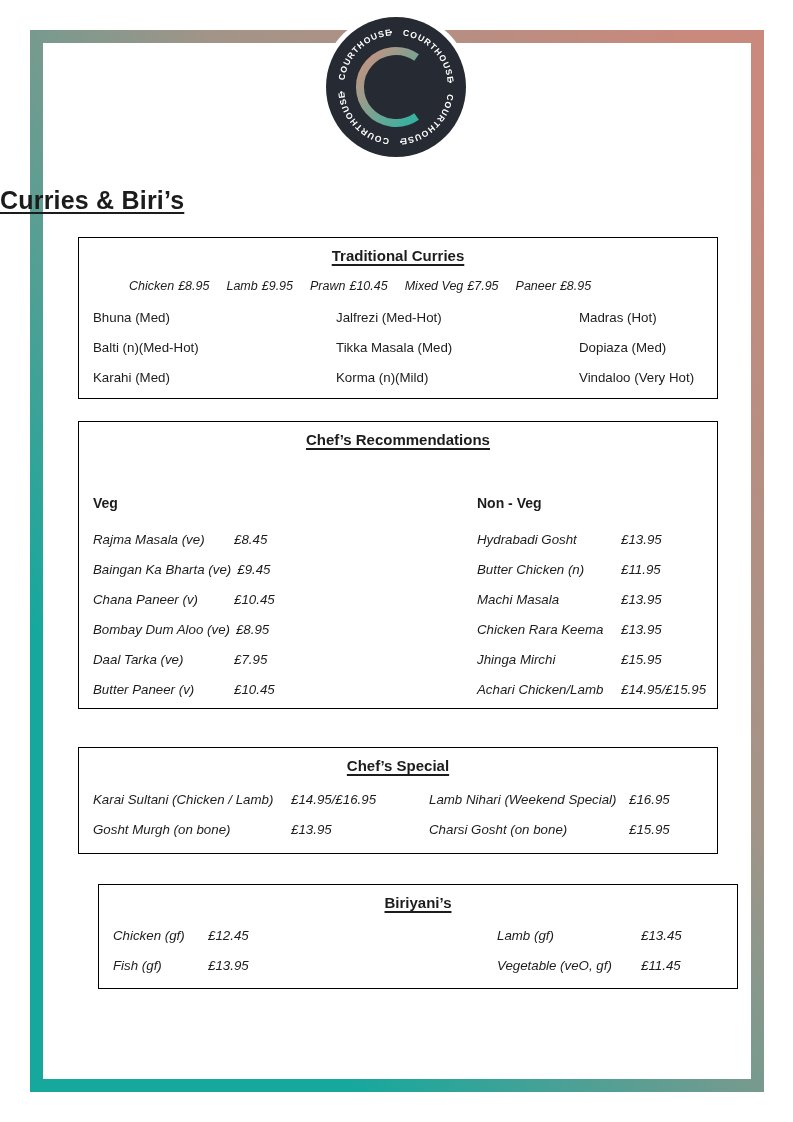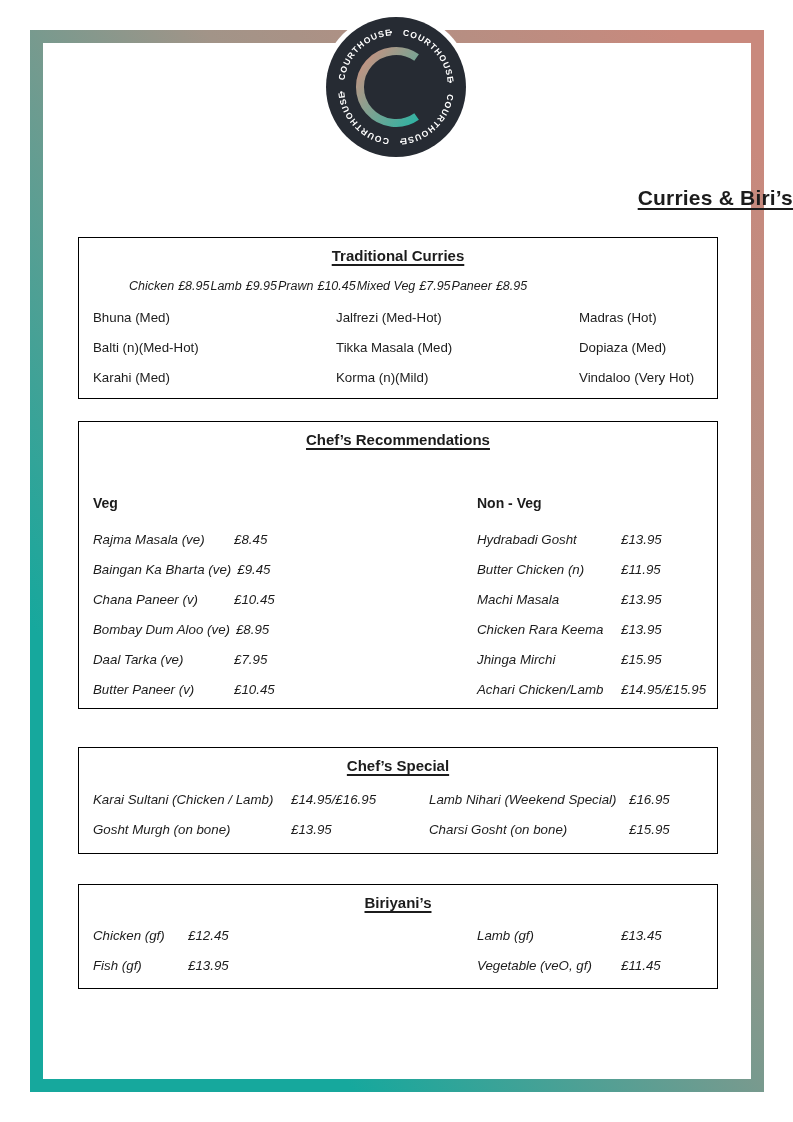--- a/index.html
+++ b/index.html
@@ -6,31 +6,31 @@
   body{
     width:793px;height:1122px;position:relative;background:#ffffff;
     font-family:"Liberation Sans",sans-serif;color:#1c1c1c;overflow:hidden;
   }
   .frame{
     position:absolute;left:30px;top:30px;width:734px;height:1062px;
     background:linear-gradient(to bottom left,#c9897d 6%,#a29488 38%,#16a89d 78%);
   }
   .frame-inner{position:absolute;left:13px;top:13px;right:13px;bottom:13px;background:#ffffff;}
   .logo{position:absolute;left:321px;top:12px;width:150px;height:150px;}
-  .page-title{position:absolute;top:186px;left:0;width:100%;text-align:right;
-    font-size:21px;font-weight:bold;letter-spacing:.2px;}
+  .page-title{position:absolute;top:186px;left:0;width:100%;text-align:left;
+    font-size:25px;font-weight:bold;letter-spacing:.2px;}
   .page-title span{text-decoration:underline;text-decoration-thickness:2px;text-underline-offset:3px;}
   .box{position:absolute;left:78px;width:640px;border:1.4px solid #000;box-sizing:border-box;background:#fff;}
   .box-title{text-align:center;font-weight:bold;font-size:15px;margin-top:9px;}
   .box-title span{text-decoration:underline;text-decoration-thickness:1.6px;text-underline-offset:3px;}
   #box-traditional{top:237px;height:162px;}
   #box-recommendations{top:421px;height:288px;}
   #box-special{top:747px;height:107px;}
-  #box-biriyani{top:884px;height:105px;}
-  .base-prices{margin:15px 0 0 50px;display:flex;gap:1px;font-style:italic;font-size:12.5px;white-space:nowrap;}
+  #box-biriyani{top:884px;height:105px;margin-left:20px;}
+  .base-prices{margin:15px 0 0 50px;display:flex;gap:17px;font-style:italic;font-size:12.5px;white-space:nowrap;}
   .base-price{display:flex;gap:4px;}
   .tgrid{margin:10px 0 0 14px;display:grid;grid-template-columns:243px 243px auto;}
   .tgrid .titem{line-height:30px;font-size:13.3px;}
   .col{position:absolute;white-space:nowrap;}
   .colhead{font-weight:bold;font-size:14px;line-height:20px;margin-bottom:12px;}
   .row{display:flex;line-height:30px;font-size:13.3px;font-style:italic;}
   .n{padding-right:6px;}
   #box-recommendations .col.left{left:14px;top:71px;}
   #box-recommendations .col.right{left:398px;top:71px;}
   #box-recommendations .left .n{min-width:135px;}

